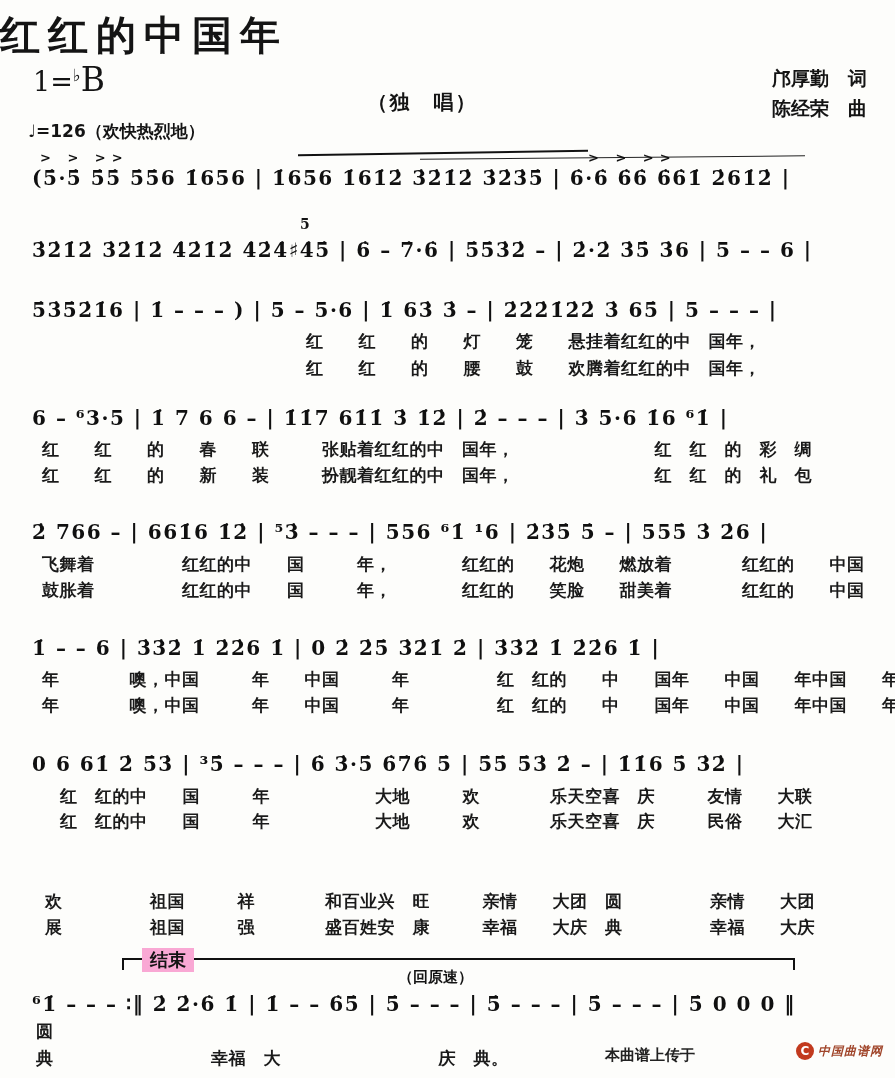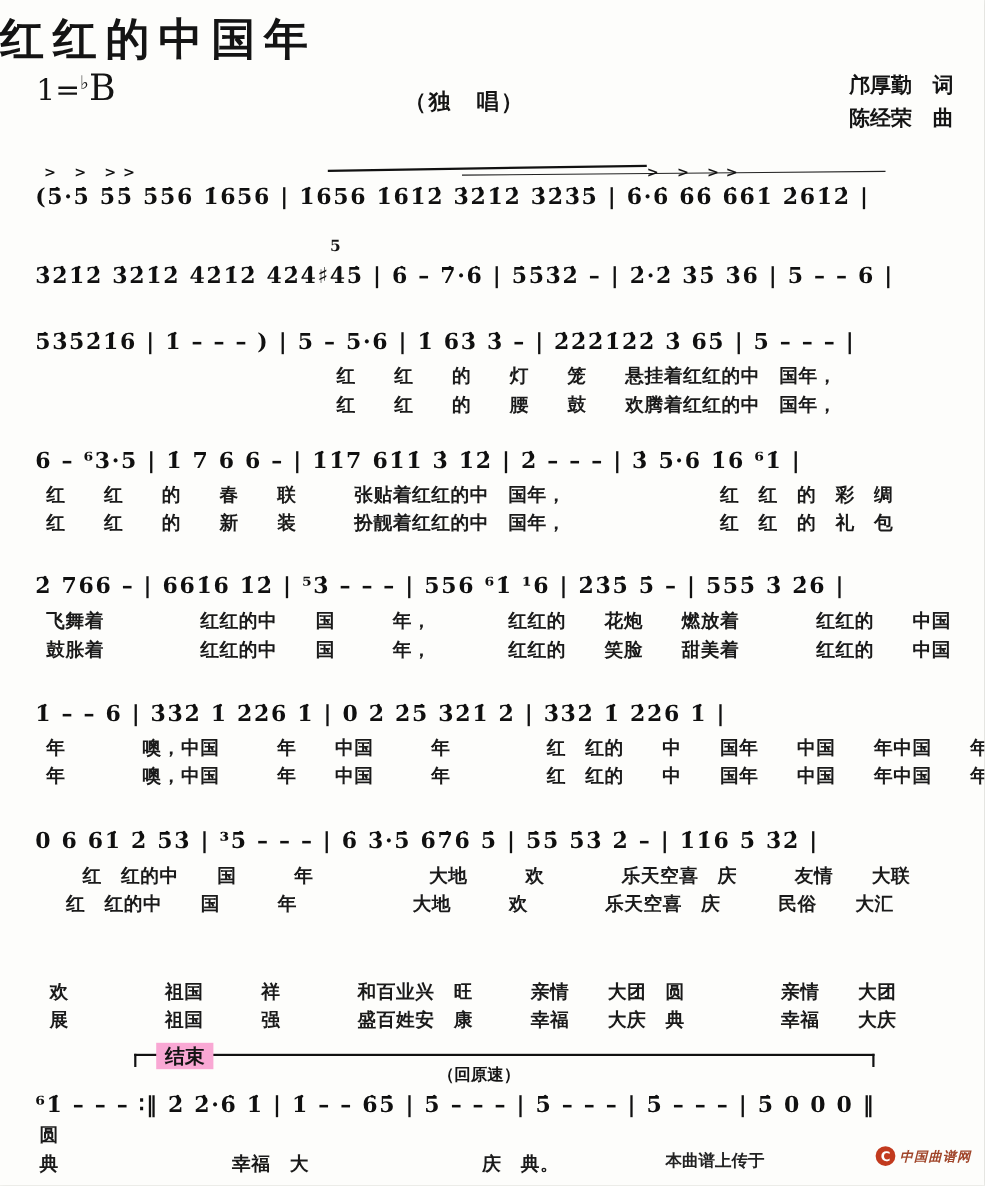--- a/index.html
+++ b/index.html
@@ -7,21 +7,21 @@
     position:relative;width:895px;height:1078px;background:#fdfdfb;
     font-family:"Liberation Serif", serif;color:#141414;overflow:hidden;
     box-shadow:0 0 6px rgba(0,0,0,.25);
   }
   .t{position:absolute;white-space:pre;}
   .title{
     left:0;top:8px;width:895px;
     font-family:"Liberation Sans", sans-serif;font-weight:bold;
     font-size:40px;letter-spacing:8px;
   }
-  .subtitle{left:0;top:79px;width:845px;text-align:center;font-size:20px;font-weight:bold;letter-spacing:2px;}
+  .subtitle{left:0;top:89px;width:845px;text-align:center;font-size:20px;font-weight:bold;letter-spacing:2px;}
   .keysig{left:33px;top:60px;font-family:"DejaVu Serif", serif;font-size:27px;}
   .keysig .flat{font-size:17px;vertical-align:10px;}
   .keysig .note{font-size:33px;font-family:"DejaVu Serif", serif;}
   .credits{right:28px;top:64px;text-align:left;font-size:19px;font-weight:bold;line-height:30px;
     font-family:"Liberation Serif", serif;position:absolute;white-space:pre;}
   .tempo{left:28px;top:120px;font-size:17px;font-weight:bold;font-family:"DejaVu Sans", sans-serif;}
   .notes{
     position:absolute;left:32px;white-space:pre;
     font-family:"DejaVu Serif", serif;font-weight:bold;
     font-size:20px;letter-spacing:1.5px;color:#101010;
@@ -52,20 +52,21 @@
 </style>
 </head>
 <body>
 
 <div class="sheet">
 
   <div class="t title">红红的中国年</div>
   <div class="t keysig"><span>1=</span><span class="flat">♭</span><span class="note">B</span></div>
   <div class="t subtitle">（独　唱）</div>
   <div class="credits"><div>邝厚勤　词</div><div>陈经荣　曲</div></div>
+  <div class="t tempo">♩=126（欢快热烈地）</div>
 
   <div class="cresc1"></div>
   <div class="cresc2"></div>
   <div class="accents" style="left:40px;top:150px;">&gt; &gt; &gt;&gt;</div>
   <div class="accents" style="left:588px;top:150px;">&gt; &gt; &gt;&gt;</div>
   <div class="tuplet" style="left:300px;top:216px;">5</div>
 
   <div class="notes" style="top:166px;">(5̇·5̇ 5̇5̇ 5̇5̇6 1̇656 | 1̇656 1̇61̇2̇ 3̇2̇1̇2̇ 3̇2̇3̇5̇ | 6̇·6̇ 6̇6̇ 6̇6̇1̇ 2̇61̇2̇ |</div>
   <div class="notes" style="top:238px;">3̇2̇1̇2̇ 3̇2̇1̇2̇ 4̇2̇1̇2̇ 4̇2̇4̇♯4̇5̇ | 6̇ – 7̇·6̇ | 5̇5̇3̇2̇ – | 2̇·2̇ 3̇5̇ 3̇6 | 5 – – 6 |</div>
 
@@ -79,21 +80,21 @@
 
   <div class="notes" style="top:520px;">2̇ 766 – | 661̇6 1̇2̇ | ⁵3̇ – – – | 556 ⁶1̇ ¹6 | 2̇3̇5̇ 5̇ – | 555̇ 3̇ 2̇6 |</div>
   <div class="lyr" style="left:42px;top:553px;">飞舞着　　　　　红红的中　　国　　　年，　　　　红红的　　花炮　　燃放着　　　　红红的　　中国</div>
   <div class="lyr" style="left:42px;top:579px;">鼓胀着　　　　　红红的中　　国　　　年，　　　　红红的　　笑脸　　甜美着　　　　红红的　　中国</div>
 
   <div class="notes" style="top:636px;">1̇ – – 6 | 3̇3̇2̇ 1̇ 2̇2̇6 1̇ | 0 2̇ 2̇5̇ 3̇2̇1̇ 2̇ | 3̇3̇2̇ 1̇ 2̇2̇6 1̇ |</div>
   <div class="lyr" style="left:42px;top:668px;">年　　　　噢，中国　　　年　　中国　　　年　　　　　红　红的　　中　　国年　　中国　　年中国　　年</div>
   <div class="lyr" style="left:42px;top:694px;">年　　　　噢，中国　　　年　　中国　　　年　　　　　红　红的　　中　　国年　　中国　　年中国　　年</div>
 
   <div class="notes" style="top:752px;">0 6 61̇ 2̇ 5̇3̇ | ³5̇ – – – | 6̇ 3̇·5̇ 6̇7̇6̇ 5̇ | 5̇5̇ 5̇3̇ 2̇ – | 1̇1̇6 5̇ 3̇2̇ |</div>
-  <div class="lyr" style="left:75px;top:785px;">红　红的中　　国　　　年　　　　　　大地　　　欢　　　　乐天空喜　庆　　　友情　　大联</div>
+  <div class="lyr" style="left:60px;top:785px;">红　红的中　　国　　　年　　　　　　大地　　　欢　　　　乐天空喜　庆　　　友情　　大联</div>
   <div class="lyr" style="left:60px;top:810px;">红　红的中　　国　　　年　　　　　　大地　　　欢　　　　乐天空喜　庆　　　民俗　　大汇</div>
 
   <div class="lyr" style="left:45px;top:890px;">欢　　　　　祖国　　　祥　　　　和百业兴　旺　　　亲情　　大团　圆　　　　　亲情　　大团</div>
   <div class="lyr" style="left:45px;top:916px;">展　　　　　祖国　　　强　　　　盛百姓安　康　　　幸福　　大庆　典　　　　　幸福　　大庆</div>
 
   <div class="coda-line"></div>
   <div class="coda-tick-l"></div>
   <div class="coda-tick-r"></div>
   <div class="coda-label">结束</div>
   <div class="ret-tempo">（回原速）</div>

